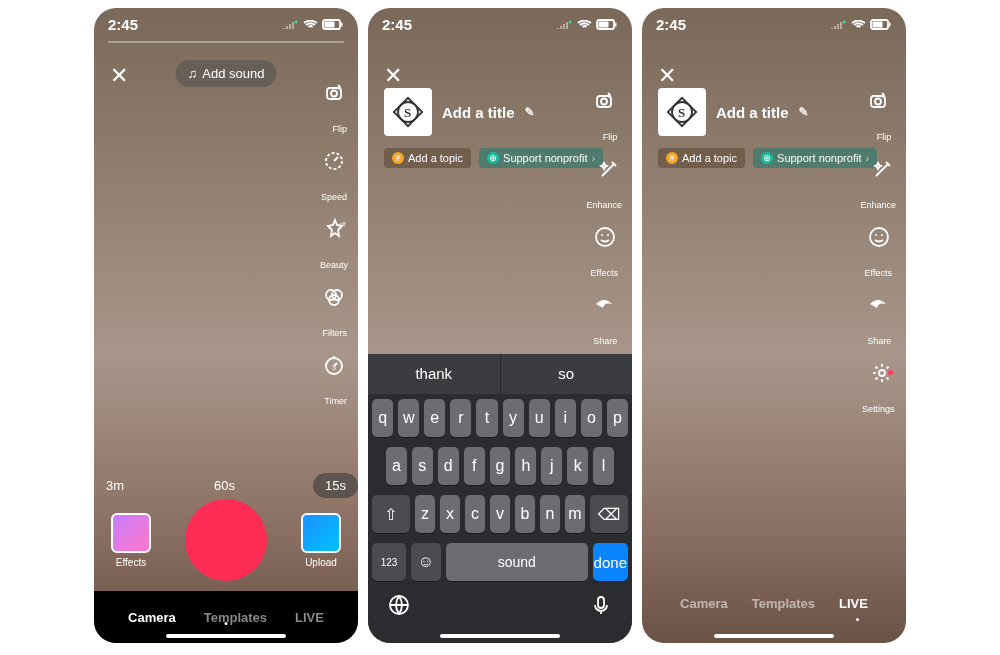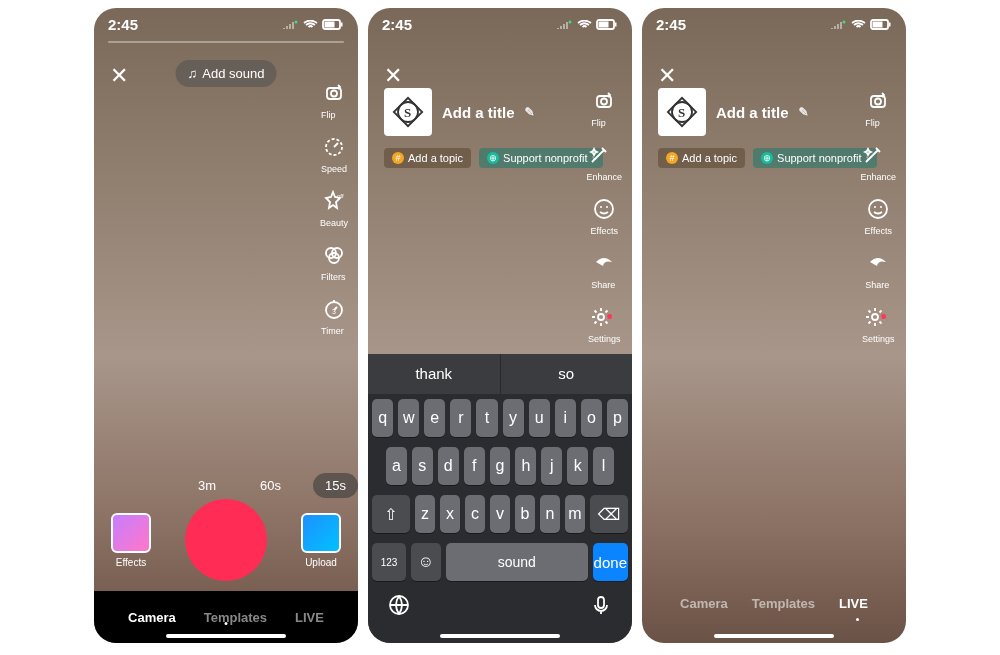--- a/index.html
+++ b/index.html
@@ -6,25 +6,25 @@
   .wrap{display:flex;gap:10px;justify-content:center;padding:8px}
   .phone{width:264px;height:635px;border-radius:22px;overflow:hidden;position:relative;
     background:linear-gradient(180deg,#7a6959 0%,#8f7e6e 25%,#a8968a 55%,#8a7062 82%,#6b5246 100%)}
   .status{display:flex;justify-content:space-between;align-items:center;padding:8px 14px 4px;color:#fff;font-size:15px;font-weight:600}
   .status .right{display:flex;gap:4px;align-items:center;font-size:12px}
   .scrub{height:2px;background:rgba(255,255,255,.35);margin:4px 14px 0;border-radius:2px}
   .close{position:absolute;top:55px;left:16px;color:#fff;font-size:22px;font-weight:300;cursor:pointer}
   .pill{background:rgba(80,80,80,.55);color:#fff;border-radius:18px;padding:6px 12px;font-size:13px;display:inline-flex;align-items:center;gap:5px}
   .addsound{position:absolute;top:52px;left:50%;transform:translateX(-50%)}
   .rcol{position:absolute;right:10px;top:72px;display:flex;flex-direction:column;align-items:center;gap:14px;color:#fff;font-size:9px}
-  .ritem{display:flex;flex-direction:column;align-items:flex-start;gap:4px;cursor:pointer}
+  .ritem{display:flex;flex-direction:column;align-items:flex-end;gap:18px;cursor:pointer}
   .ritem .ic{width:26px;height:26px;display:flex;align-items:center;justify-content:center}
   .reddot{position:absolute;width:5px;height:5px;background:#ff3856;border-radius:50%;margin-left:18px;margin-top:-2px}
   
-  .durations{position:absolute;bottom:145px;width:100%;display:flex;justify-content:flex-end;gap:20px;color:#fff;font-size:13px}
+  .durations{position:absolute;bottom:145px;width:100%;display:flex;justify-content:space-between;gap:20px;color:#fff;font-size:13px}
   .durations span{padding:5px 12px;border-radius:14px;cursor:pointer}
   .durations .sel{background:rgba(60,60,60,.6)}
   .brow{position:absolute;bottom:62px;width:100%;display:flex;justify-content:space-around;align-items:center;color:#fff;font-size:10px}
   .sq{width:36px;height:36px;border-radius:6px;margin-bottom:4px}
   .rec{width:72px;height:72px;border-radius:50%;background:#ff2d55;border:5px solid rgba(255,45,85,.35);box-sizing:content-box;cursor:pointer}
   .tabs{position:absolute;bottom:0;width:100%;height:52px;background:#000;display:flex;justify-content:center;align-items:center;gap:28px;color:#888;font-size:13px;font-weight:600}
   .tabs .sel{color:#fff}
   .hbar{position:absolute;bottom:5px;left:50%;transform:translateX(-50%);width:120px;height:4px;border-radius:3px;background:#fff}
   
   .avatar{width:44px;height:44px;border:2px solid #fff;border-radius:4px;background:#fff;display:flex;align-items:center;justify-content:center;color:#666;font-family:serif;font-size:20px}

